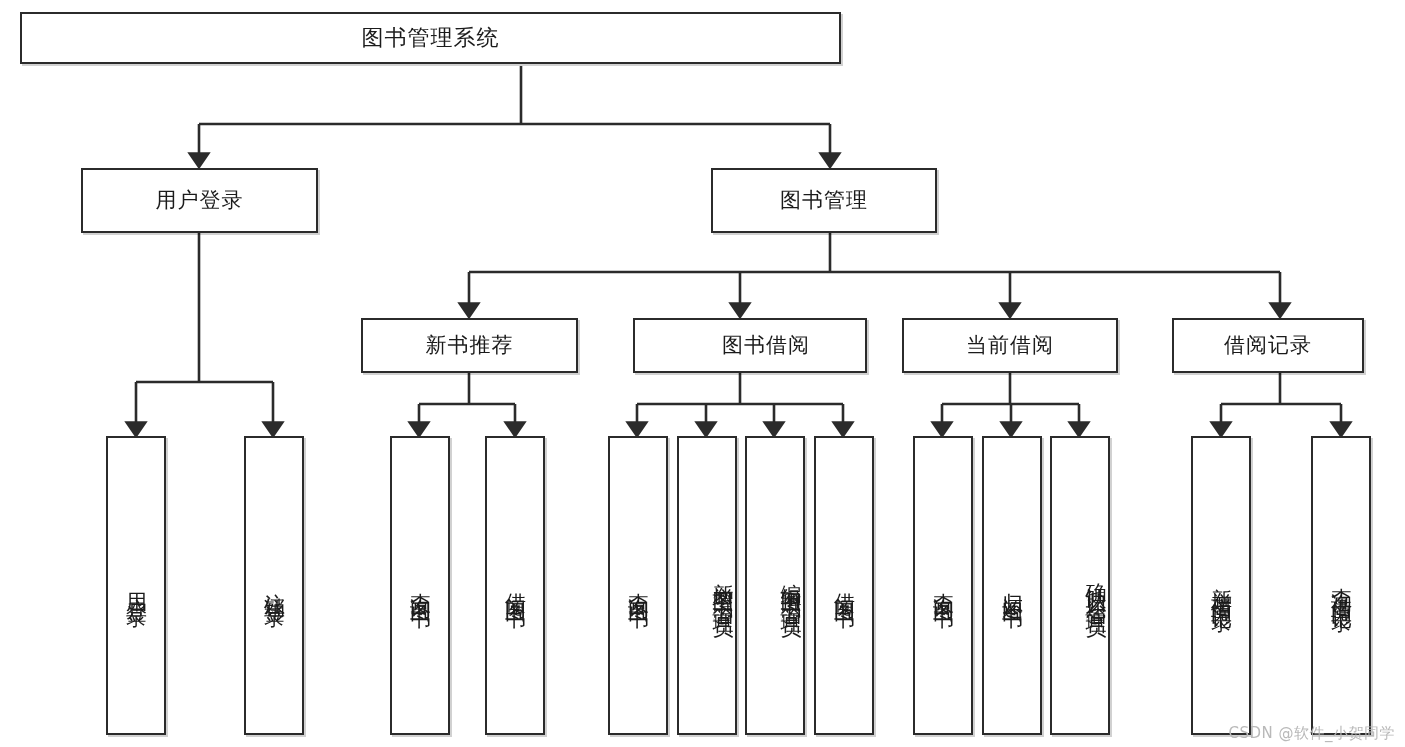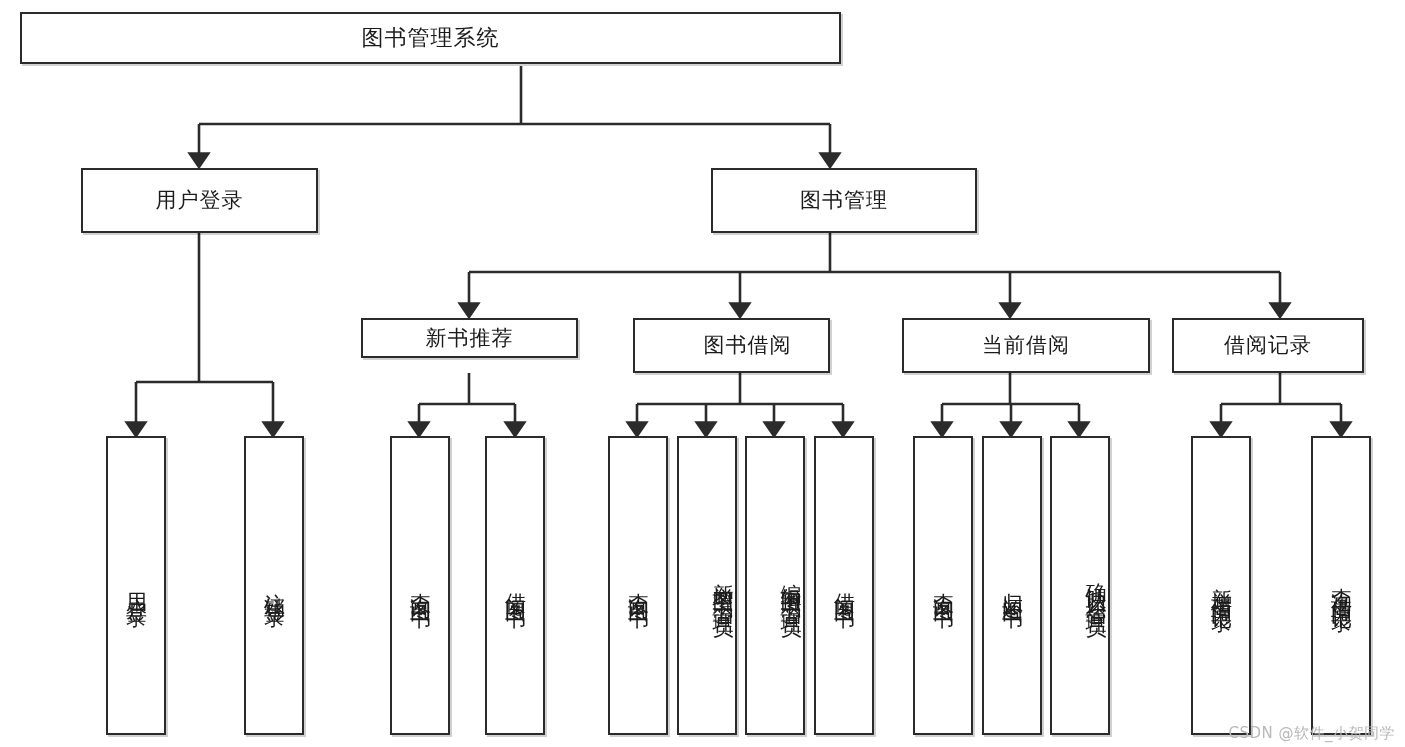--- a/index.html
+++ b/index.html
@@ -75,31 +75,31 @@
     </g>
   </svg>
 
   <div class="node h-node root" style="left:20px;top:4px;width:821px;height:52px;margin-top:8px;">
     <span class="lbl">图书管理系统</span>
   </div>
 
   <div class="node h-node" style="left:81px;top:168px;width:237px;height:65px;">
     <span class="lbl">用户登录</span>
   </div>
-  <div class="node h-node" style="left:711px;top:168px;width:266px;height:65px;">
+  <div class="node h-node" style="left:711px;top:168px;width:226px;height:65px;">
     <span class="lbl">图书管理</span>
   </div>
 
-  <div class="node h-node" style="left:361px;top:318px;width:217px;height:40px;">
+  <div class="node h-node" style="left:361px;top:318px;width:217px;height:55px;">
     <span class="lbl">新书推荐</span>
   </div>
-  <div class="node h-node" style="left:633px;top:318px;width:197px;height:55px;padding-left:32px;">
+  <div class="node h-node" style="left:633px;top:318px;width:234px;height:55px;padding-left:32px;">
     <span class="lbl">图书借阅</span>
   </div>
-  <div class="node h-node" style="left:902px;top:318px;width:248px;height:55px;">
+  <div class="node h-node" style="left:902px;top:318px;width:216px;height:55px;">
     <span class="lbl">当前借阅</span>
   </div>
   <div class="node h-node" style="left:1172px;top:318px;width:192px;height:55px;">
     <span class="lbl">借阅记录</span>
   </div>
 
   <div class="node v-node v-mid" style="left:106px;top:436px;width:60px;height:299px;">
     <span class="lbl">用户登录</span>
   </div>
   <div class="node v-node v-mid" style="left:244px;top:436px;width:60px;height:299px;">

